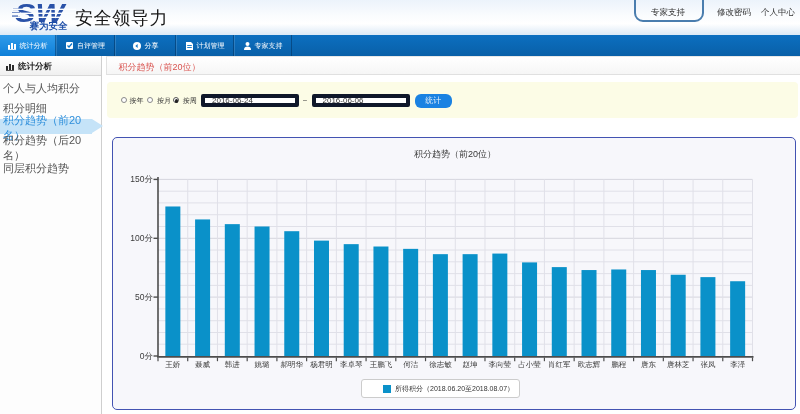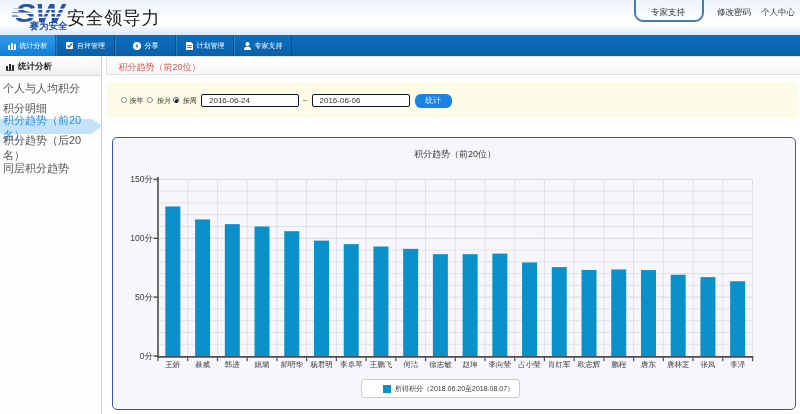--- a/index.html
+++ b/index.html
@@ -1,21 +1,21 @@
 <!DOCTYPE html>
 <html><head><meta charset="utf-8">
 <style>
 * { margin:0; padding:0; box-sizing:border-box; }
 body { width:800px; height:414px; position:relative; overflow:hidden;
        font-family:"Liberation Sans", sans-serif; background:#fff; }
 .abs { position:absolute; }
 
 #hdr { left:0; top:0; width:800px; height:35px;
   background:linear-gradient(to bottom,#ecf3fb 0%,#fafcfe 45%,#ffffff 68%,#dce9f6 100%); }
-#apptitle { left:67px; top:5.5px; font-size:18px; color:#161616; letter-spacing:0.6px; }
+#apptitle { left:75px; top:5.5px; font-size:18px; color:#161616; letter-spacing:0.6px; }
 .toplink { top:7px; font-size:8.5px; color:#333; }
 #sysbtn { left:634px; top:-12px; width:70px; height:34px; border:2px solid #4a7dae;
   border-radius:9px; background:transparent; }
 
 #nav { left:0; top:35px; width:800px; height:21px;
   background:linear-gradient(to bottom,#0c6fc0,#0960a8); }
 .tab { position:absolute; top:0; height:21px; display:flex; align-items:center;
   justify-content:center; color:#fff; font-size:7px;
   border-right:1px solid rgba(0,40,80,0.45); border-left:1px solid rgba(255,255,255,0.14); }
 .tab .ic { margin-right:4px; display:flex; }
@@ -40,21 +40,21 @@
 
 #titlebar { left:106px; top:56px; width:694px; height:19px;
   background:linear-gradient(to bottom,#ffffff,#f6f6f6);
   border-left:1px solid #e2e2e2; border-top:1px solid #e8e8e8; border-bottom:1px solid #e0e0e0; }
 #titlebar span { position:absolute; left:11.5px; top:4px; font-size:9px; color:#d9534f; }
 #filter { left:107px; top:82px; width:691px; height:36px; background:#fcfce6;
   border-radius:4px; }
 .radio { position:absolute; top:97px; width:6px; height:6px; border:1px solid #8a8a8a;
   border-radius:50%; background:#fff; }
 .rlabel { position:absolute; top:96px; font-size:7px; color:#333; }
-.dinput { position:absolute; top:94px; height:13px; background:#fff; border:1px solid #0f172a;
+.dinput { position:absolute; top:94px; height:13px; background:#fff; border:4px solid #0f172a;
   border-radius:2px; font-size:8px; color:#333; display:flex; align-items:center;
   padding-left:7px; }
 #btn { left:415px; top:94px; width:36.5px; height:13.5px; background:#1a82e2; border-radius:6px;
   display:flex; align-items:center; justify-content:center; color:#eef5fc; font-size:8px; }
 #card { left:112px; top:137px; width:684px; height:273px; background:#f7f7fb;
   border:1.5px solid #4353b2; border-radius:5px; }
 #legend { left:361px; top:379px; width:159px; height:19px; background:#fff;
   border:1px solid #ccc; border-radius:3px; display:flex; align-items:center; }
 #legend .sq { width:8px; height:8px; background:#0a91c9; margin-left:21px; }
 #legend .tx { font-size:7px; color:#333; margin-left:4px; white-space:nowrap; }

